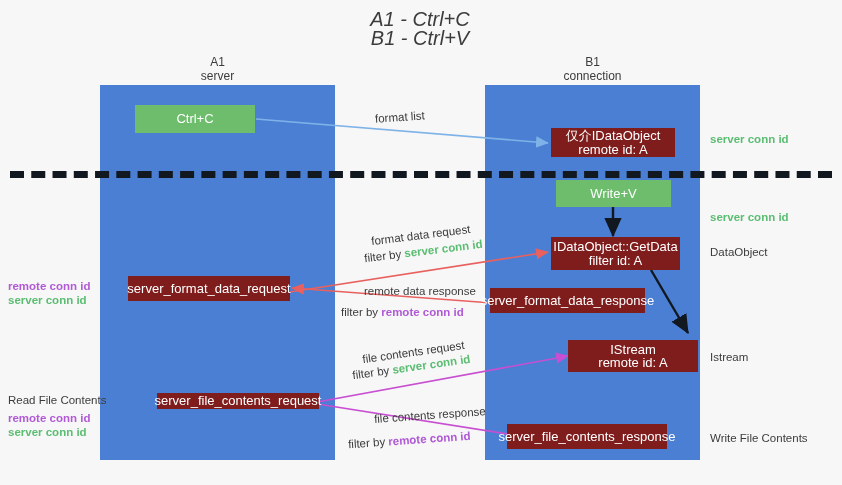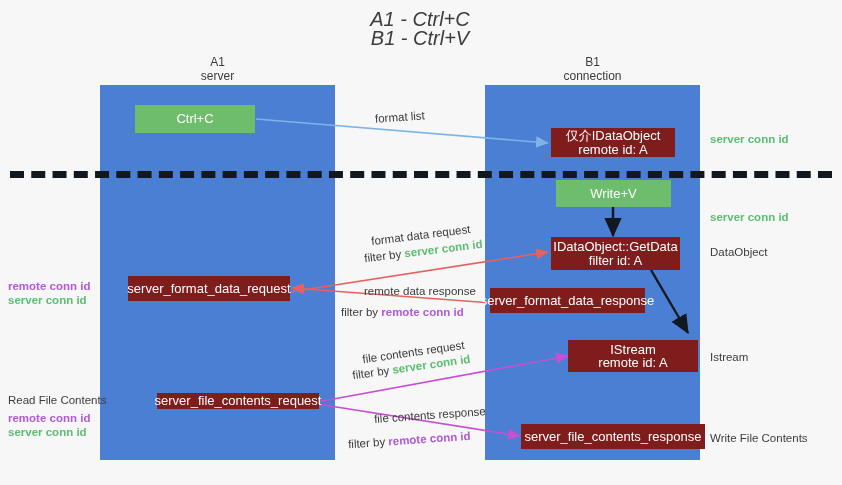--- a/index.html
+++ b/index.html
@@ -153,21 +153,21 @@
 
   <div class="box box-orange" style="left:490px; top:288px; width:155px; height:25px;">server_format_data_response</div>
 
   <div class="box box-orange" style="left:128px; top:276px; width:162px; height:25px;">server_format_data_request</div>
 
   <div class="box box-orange" style="left:568px; top:340px; width:130px; height:32px;">IStream
 remote id: A</div>
 
   <div class="box box-orange" style="left:128px; top:393px; width:162px; height:16px;margin-left:29px;">server_file_contents_request</div>
 
-  <div class="box box-orange" style="left:521px; top:424px; width:184px; height:25px;">server_file_contents_response</div>
+  <div class="box box-orange" style="left:507px; top:424px; width:160px; height:25px;">server_file_contents_response</div>
 
   <div class="arrow-label" style="left:375px; top:110px; transform: rotate(-4deg);">format list</div>
 
   <div class="arrow-label" style="left:371px; top:228px; transform: rotate(-7deg);">format data request</div>
   <div class="arrow-label" style="left:364px; top:244px; transform: rotate(-7deg);"><span class="c-dark">filter by </span><span class="c-green">server conn id</span></div>
 
   <div class="arrow-label" style="left:364px; top:284px;">remote data response</div>
   <div class="arrow-label" style="left:341px; top:305px;"><span class="c-dark">filter by </span><span class="c-purple">remote conn id</span></div>
 
   <div class="arrow-label" style="left:362px; top:345px; transform: rotate(-8deg);">file contents request</div>

